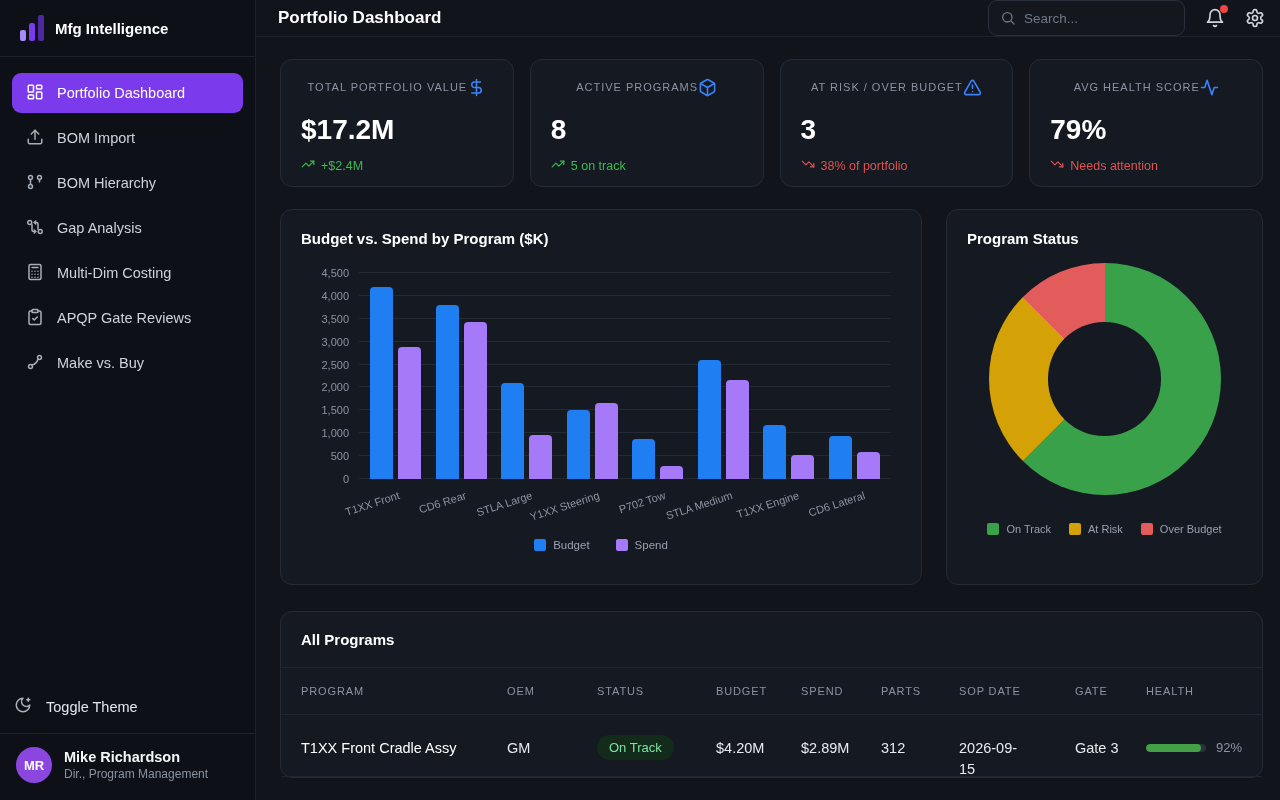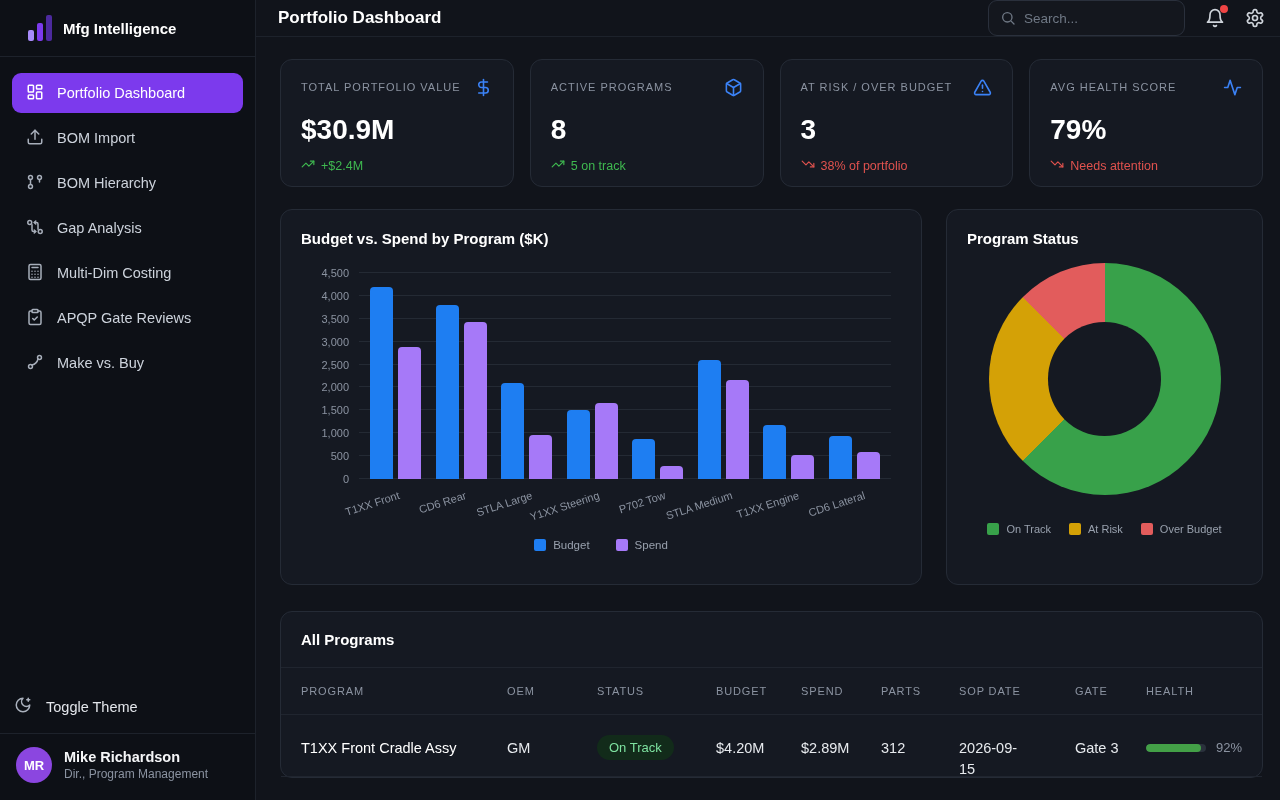--- a/index.html
+++ b/index.html
@@ -3,21 +3,21 @@
 <meta charset="utf-8">
 <style>
   * { margin:0; padding:0; box-sizing:border-box; }
   html,body { width:1280px; height:800px; overflow:hidden; background:#11141b;
     font-family:"Liberation Sans", sans-serif; color:#f0f2f5; }
   .app { display:flex; width:1280px; height:800px; }
 
   
   .sidebar { width:256px; min-width:256px; background:#0d1016; border-right:1px solid #1d222b;
     display:flex; flex-direction:column; }
-  .logo-row { height:57px; display:flex; align-items:center; gap:11px; padding:0 28px;
+  .logo-row { height:57px; display:flex; align-items:center; gap:11px; padding:0 20px;
     border-bottom:1px solid #1d222b; }
   .logo-bars { display:flex; align-items:flex-end; gap:3px; height:26px; }
   .logo-bars span { width:6px; border-radius:2px; display:block; }
   .lb1 { height:11px; background:#a78bfa; }
   .lb2 { height:18px; background:#7c3aed; }
   .lb3 { height:26px; background:#4c2a9e; }
   .logo-text { font-size:15px; font-weight:700; color:#fff; }
   nav { padding:16px 12px; flex:0 0 auto; }
   .nav-item { display:flex; align-items:center; gap:13px; height:40px; padding:0 14px;
     border-radius:9px; margin-bottom:5px; color:#cdd3dc; font-size:14.5px; cursor:pointer; }
@@ -51,21 +51,21 @@
   .icon-btn svg { width:20px; height:20px; stroke:#cfd4db; }
   .notif-dot { position:absolute; top:-3px; right:-3px; width:8px; height:8px;
     border-radius:50%; background:#ef4444; }
 
   .content { flex:1; padding:22px 24px; display:flex; flex-direction:column; }
 
   
   .kpi-row { display:flex; gap:16px; }
   .kpi-card { flex:1; background:#151922; border:1px solid #252b36; border-radius:12px;
     padding:18px 20px 16px; height:128px; }
-  .kpi-top { display:flex; justify-content:space-between; align-items:flex-start; }
+  .kpi-top { display:flex; justify-content:center; align-items:flex-start; }
   .kpi-label { font-size:11px; letter-spacing:.09em; color:#8b93a1; font-weight:500; padding-top:3px; }
   .kpi-icon svg { width:19px; height:19px; stroke:#3b82f6; }
   .kpi-value { font-size:28px; font-weight:700; color:#fff; margin-top:13px; }
   .kpi-delta { margin-top:11px; font-size:12.5px; display:flex; align-items:center; gap:6px; }
   .kpi-delta svg { width:14px; height:14px; }
   .kpi-delta.up { color:#3fb950; } .kpi-delta.up svg { stroke:#3fb950; }
   .kpi-delta.down { color:#e0524e; } .kpi-delta.down svg { stroke:#e0524e; }
 
   
   .charts-row { display:flex; gap:24px; margin-top:22px; }
@@ -247,21 +247,21 @@
     <div class="content">
       <div class="kpi-row" id="kpis">
           <div class="kpi-card">
             <div class="kpi-top">
               <div class="kpi-label">TOTAL PORTFOLIO VALUE</div>
               <span class="kpi-icon"><svg viewBox="0 0 24 24" fill="none" stroke-width="2" stroke-linecap="round" stroke-linejoin="round">
                   <path d="M12 2v20"></path>
                   <path d="M17 5H9.5a3.5 3.5 0 0 0 0 7h5a3.5 3.5 0 0 1 0 7H6"></path>
                 </svg></span>
             </div>
-            <div class="kpi-value">$30.9M</div>
+            <div class="kpi-value">$17.2M</div>
             <div class="kpi-delta up">
               <span><svg viewBox="0 0 24 24" fill="none" stroke-width="2" stroke-linecap="round" stroke-linejoin="round">
                   <path d="m22 7-8.5 8.5-5-5L2 17"></path>
                   <path d="M16 7h6v6"></path>
                 </svg></span>
               <span>+$2.4M</span>
             </div>
           </div>
           <div class="kpi-card">
             <div class="kpi-top">

